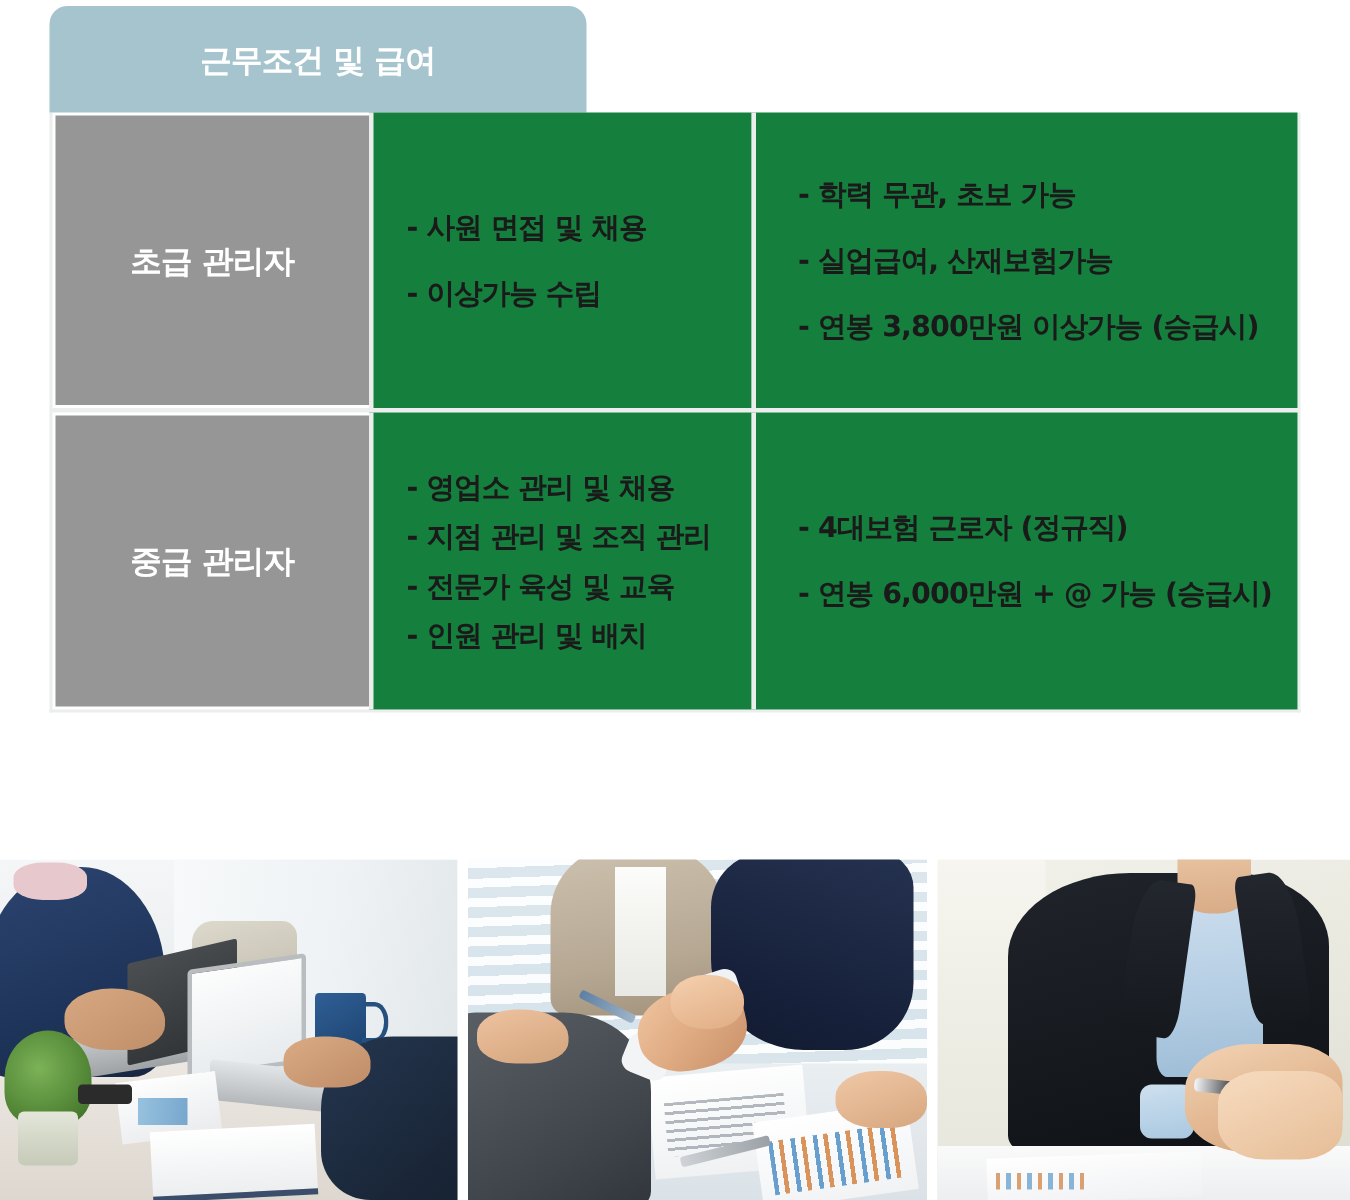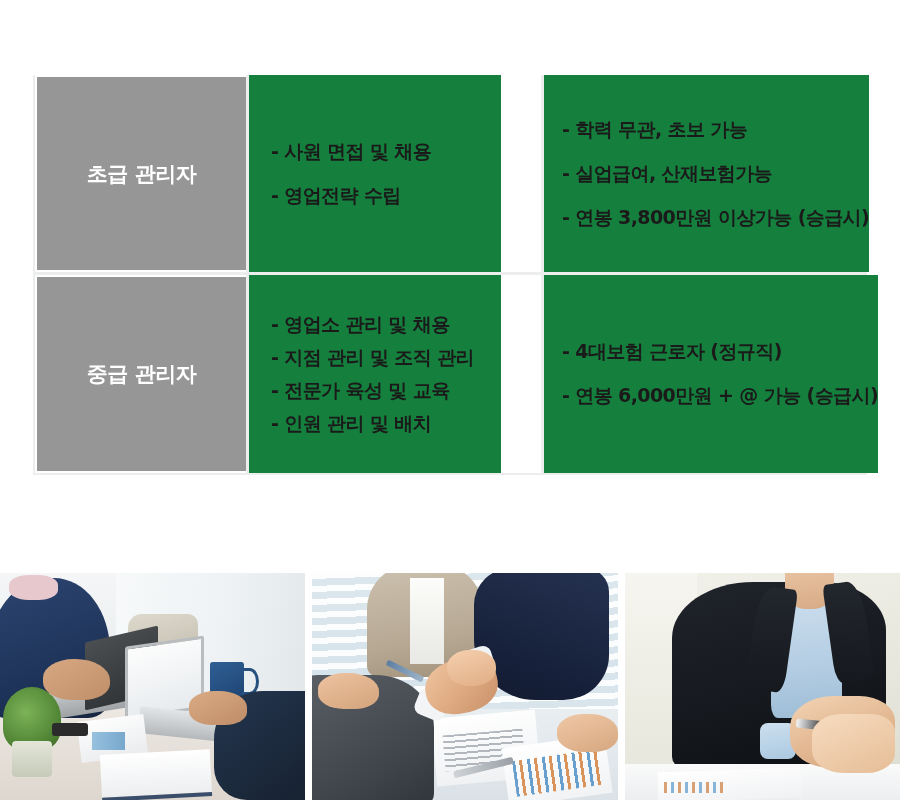--- a/index.html
+++ b/index.html
@@ -84,22 +84,21 @@
     justify-content: center;
     padding-left: 22px;
     border-left: 3px solid #eceded;
   }
   .cell-duties {
     flex: 0 0 255px;
     width: 255px;
   }
   .cell-terms {
     flex: 1 1 auto;
-    padding-left: 18px;
-    margin-left: 40px;
+    padding-left: 28px;
   }
 
   .bullet-line {
     color: #1a1a1a;
     font-size: 19px;
     font-weight: bold;
     letter-spacing: -0.6px;
     white-space: nowrap;
   }
   .spacing-wide .bullet-line { margin: 9px 0; }
@@ -424,31 +423,34 @@
       #6ba3cf 7px, #6ba3cf 10px, transparent 10px, transparent 14px);
     opacity: .8;
   }
 </style>
 </head>
 <body>
 
 <div id="recruit-table">
 
   <div class="table-header-row">
+    <div class="header-cell col-3">
+      <span>근무조건 및 급여</span>
+    </div>
   </div>
 
   <div class="table-body">
 
     <div class="table-row row-1">
       <div class="cell-position">
         <span>초급 관리자</span>
       </div>
       <div class="cell-list cell-duties spacing-wide">
         <div class="bullet-line">- 사원 면접 및 채용</div>
-        <div class="bullet-line">- 영업전략 수립</div>
+        <div class="bullet-line">- 이상가능 수립</div>
       </div>
       <div class="cell-list cell-terms spacing-wide">
         <div class="bullet-line">- 학력 무관, 초보 가능</div>
         <div class="bullet-line">- 실업급여, 산재보험가능</div>
         <div class="bullet-line">- 연봉 3,800만원 이상가능 (승급시)</div>
       </div>
     </div>
 
     <div class="table-row row-2">
       <div class="cell-position">

